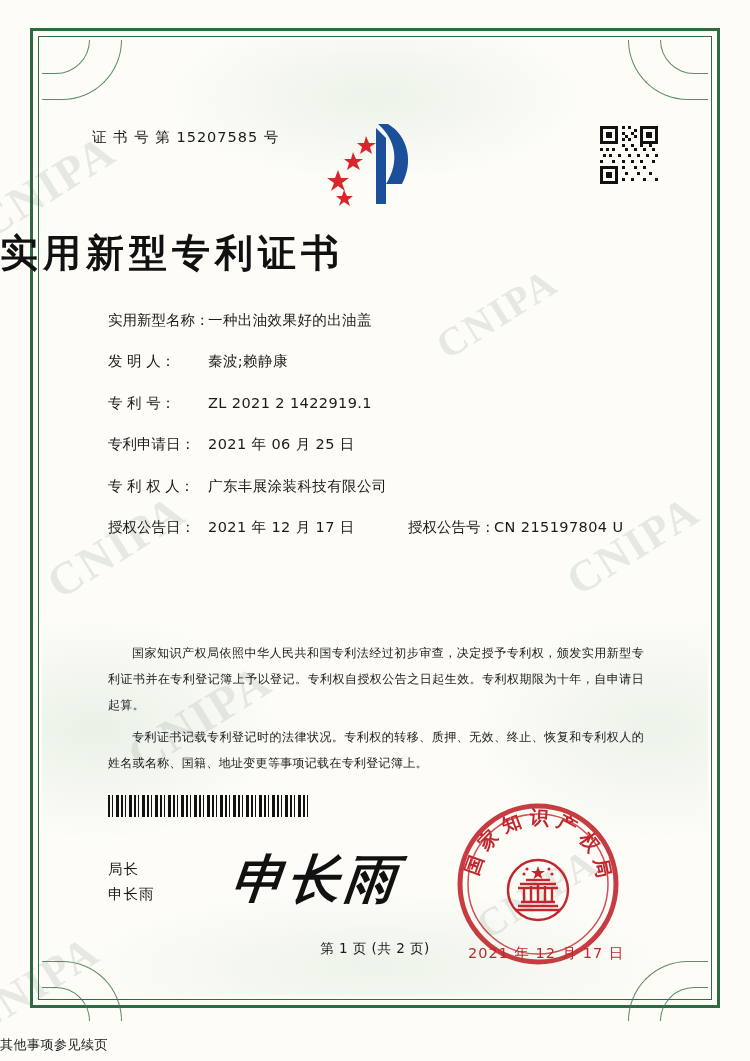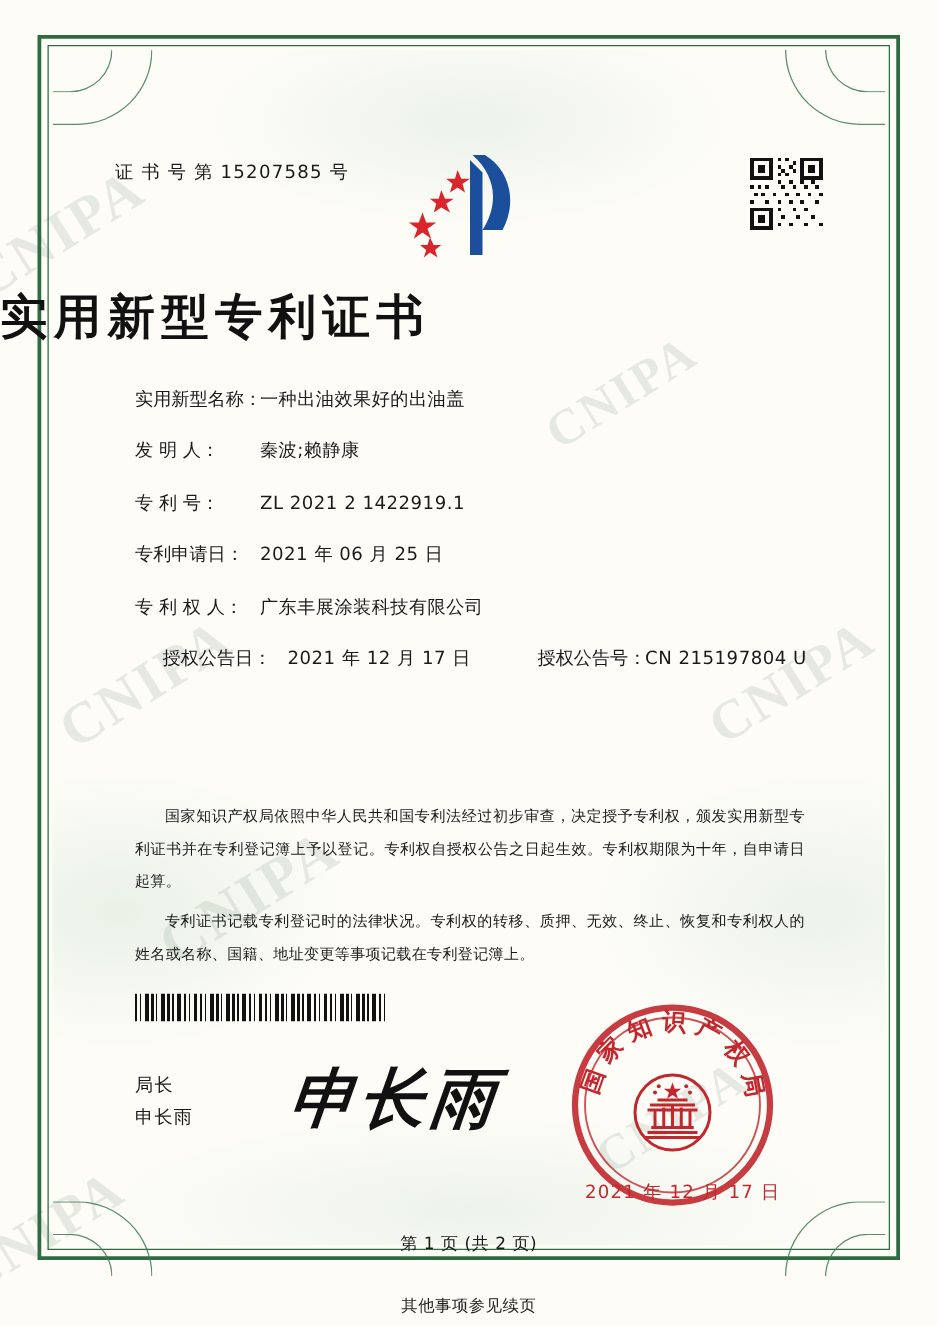--- a/index.html
+++ b/index.html
@@ -180,21 +180,20 @@
   }
   .field-value .line2 {
     display: block;
     margin-top: 10px;
   }
 
   .dual-row {
     display: flex;
     align-items: flex-end;
     margin-bottom: 22px;
-    margin-left: 22px;
   }
   .dual-left { width: 300px; display: flex; }
   .dual-right { flex: 1; display: flex; }
   .dual-right .field-label { width: 86px; }
 
   .paras {
     position: absolute;
     left: 108px;
     top: 640px;
     width: 536px;
@@ -263,31 +262,30 @@
     top: 944px;
     font-size: 14.5px;
     color: #c1272d;
     letter-spacing: 1px;
     font-family: "DejaVu Sans", sans-serif;
   }
 
   .page-no {
     position: absolute;
     left: 0; right: 0;
-    top: 986px;
+    top: 940px;
     text-align: center;
     font-size: 13.5px;
     letter-spacing: .5px;
   }
 
   .footnote {
     position: absolute;
     left: 0; right: 0;
     top: 1036px;
-    text-align: center;
     font-size: 13px;
     color: #222;
     letter-spacing: .5px;
   }
 </style>
 </head>
 <body>
 
 <div class="wm-layer">
   <div class="wm wm1">CNIPA</div>

